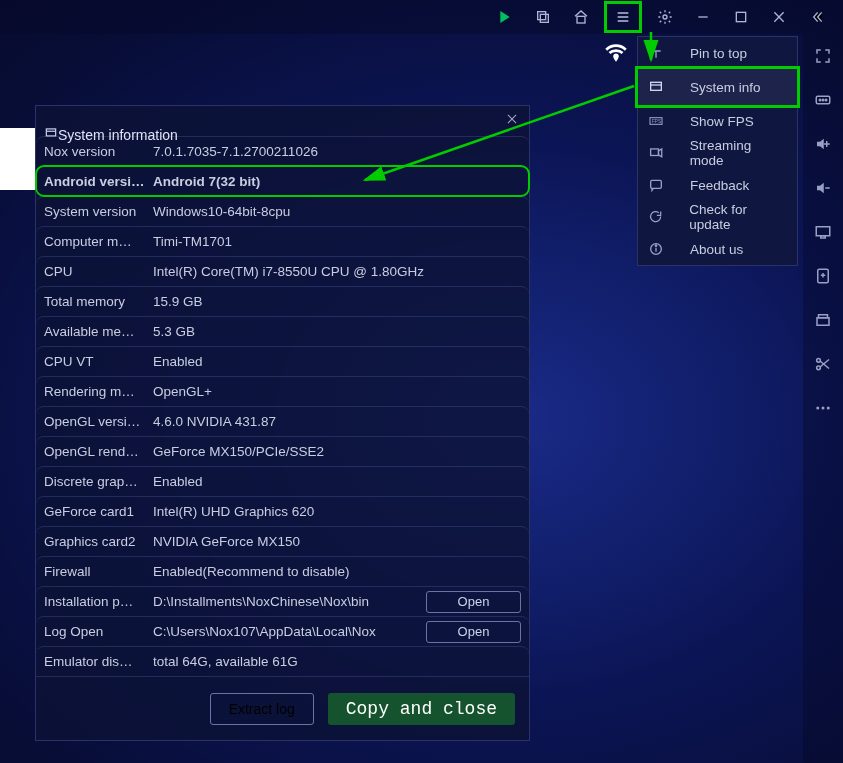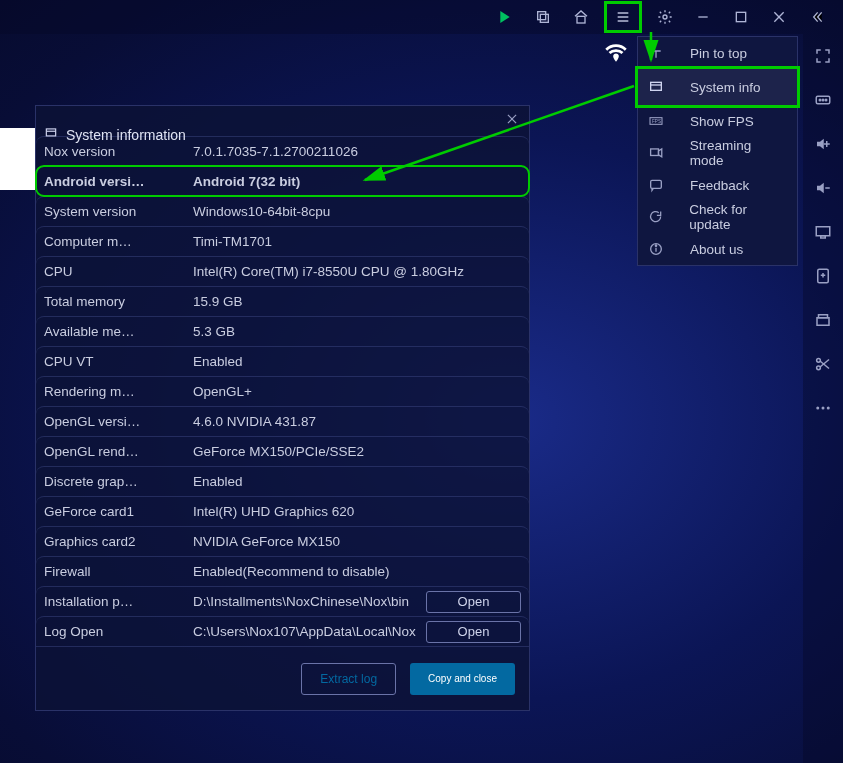--- a/index.html
+++ b/index.html
@@ -63,46 +63,46 @@
   
   .dialog {
     position: absolute; top: 105px; left: 35px; width: 495px;
     background: rgba(12,18,54,0.82);
     border: 1px solid #2a3268;
   }
   .dlg-head {
     height: 30px; display: flex; align-items: center; justify-content: space-between;
     padding: 0 10px 0 8px; color: #dfe3f3;
   }
-  .dlg-head .t { display:flex; align-items:center; gap:8px; font-size:14px;margin-top:27px; }
+  .dlg-head .t { display:flex; align-items:center; gap:0; font-size:14px;margin-top:27px; }
   .dlg-body { }
   .row {
     display: flex; align-items: center; height: 30px;
     border-top: 1px solid rgba(60,70,130,0.5);
     padding: 0 8px; font-size: 13.5px; color: #c9cde0; border-radius: 8px;
   }
   .row .k { width: 103px; white-space: nowrap; overflow: hidden; text-overflow: ellipsis; }
-  .row .v { flex: 1; white-space: nowrap; overflow: hidden; text-overflow: ellipsis; padding-left: 6px; margin-left: 40px;}
+  .row .v { flex: 1; white-space: nowrap; overflow: hidden; text-overflow: ellipsis; padding-left: 6px;}
   .row .open-btn {
     width: 95px; height: 22px; background: transparent; border: 1px solid #6a73a8; color:#cdd2ea;
     border-radius: 3px; font-size: 13px; cursor:pointer; margin-left: 8px;
   }
   .row.hl { outline: 2px solid #00cc00; outline-offset: -1px; font-weight: bold; }
 
   .dlg-foot {
     height: 64px; display:flex; align-items:center; justify-content:flex-end; gap: 14px; padding-right: 14px;
     border-top: 1px solid rgba(60,70,130,0.5);
   }
   .btn-outline {
     height: 32px; padding: 0 18px; background: transparent; border:1px solid #6a73a8;
-    color:#0369a1; border-radius: 3px; font-size: 12px; cursor:pointer;
+    color:#000000; border-radius: 3px; font-size: 14px; cursor:pointer;
   }
   .btn-primary {
-    height: 32px; padding: 0 18px; background: #0369a1; border:none;
-    color:#fff; border-radius: 3px; font-size: 10px; cursor:pointer;
+    height: 32px; padding: 0 18px; background: #14532d; border:none;
+    color:#fff; border-radius: 3px; font-size: 18px; cursor:pointer;font-family:Liberation Mono, monospace;
   }
 
   
   .white-block { position:absolute; top:128px; left:0; width:35px; height:62px; background:#fff; }
 
   
   .arrow-svg { position:absolute; pointer-events:none; z-index: 100; }
 </style>
 </head>
 <body>
@@ -378,20 +378,24 @@
       </div>
       <div class="row">
         <div class="k">Installation p…</div>
         <div class="v">D:\Installments\NoxChinese\Nox\bin</div>
         <button class="open-btn">Open</button>
       </div>
       <div class="row">
         <div class="k">Log Open</div>
         <div class="v">C:\Users\Nox107\AppData\Local\Nox</div>
         <button class="open-btn">Open</button>
+      </div>
+      <div class="row">
+        <div class="k">Emulator dis…</div>
+        <div class="v">total  64G, available 61G</div>
       </div>
     </div>
   <div class="dlg-foot">
     <button class="btn-outline">Extract log</button>
     <button class="btn-primary">Copy and close</button>
   </div>
 </div>
 
 <svg class="arrow-svg" style="top:0;left:0" width="843" height="763">
   <defs>

